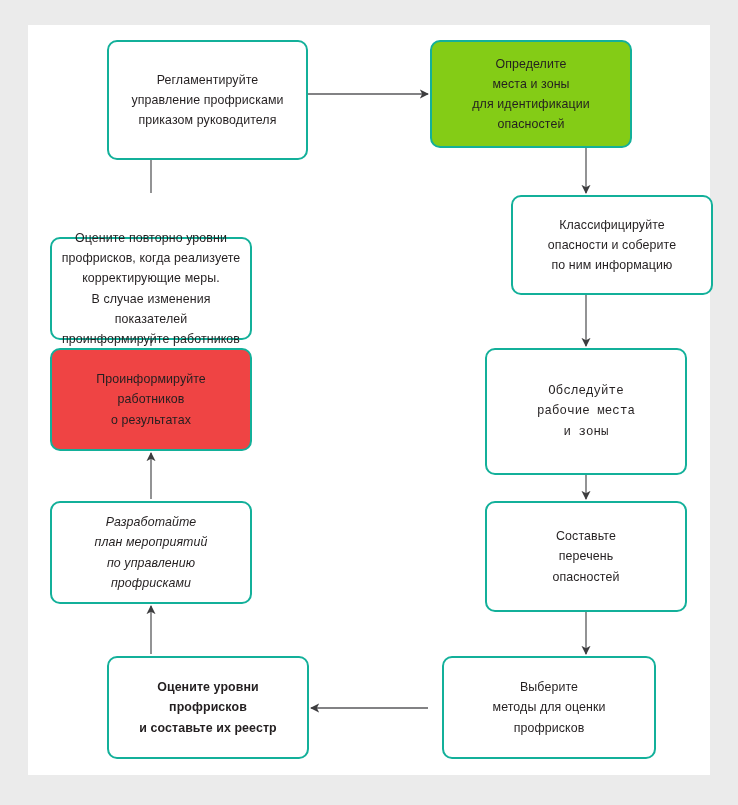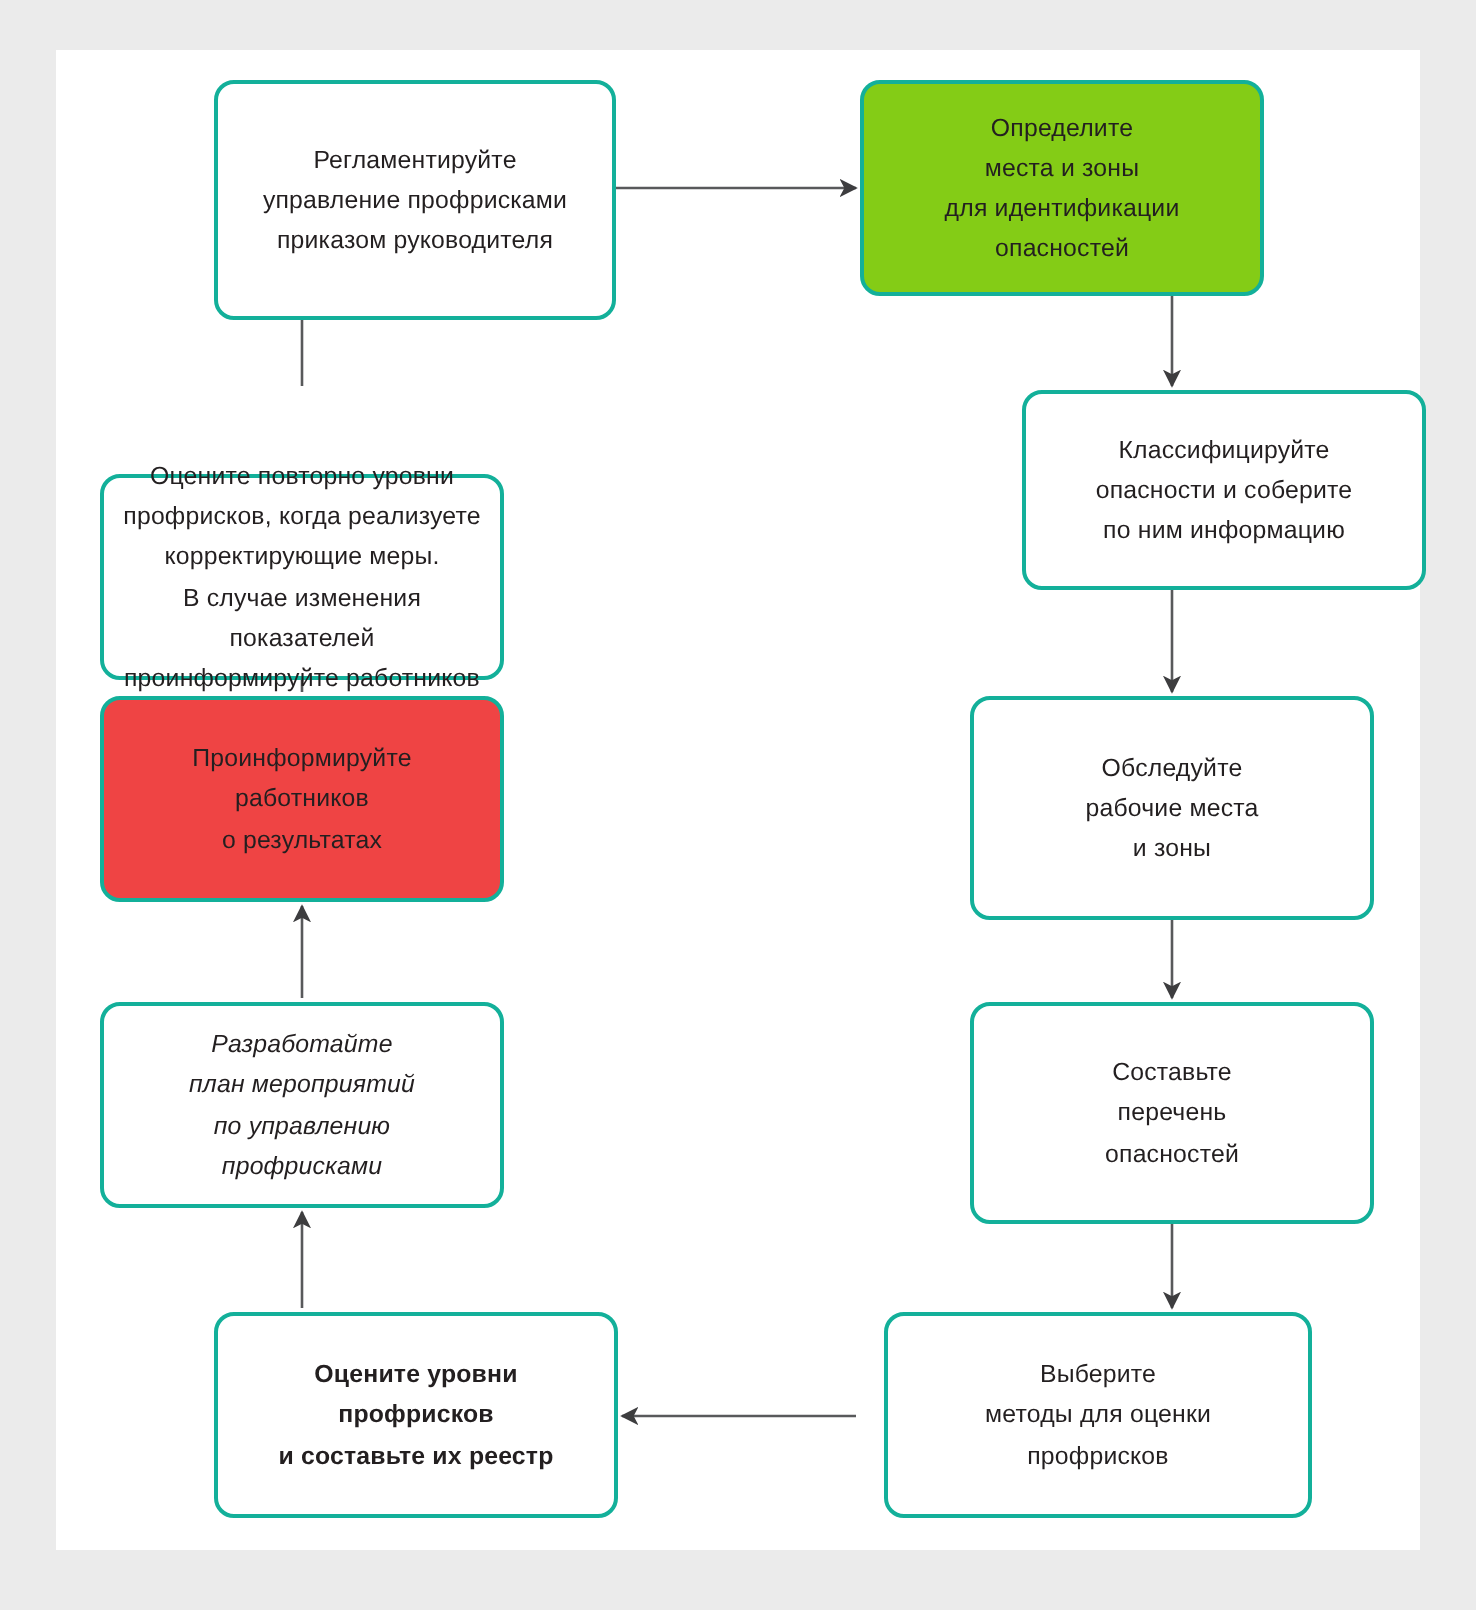--- a/index.html
+++ b/index.html
@@ -100,21 +100,21 @@
 опасности и соберите
 по ним информацию</span>
       </div>
       <div class="node" style="left: 50px; top: 195px; width: 202px; height: 103px; border-color: rgb(19, 176, 154); background: rgb(255, 255, 255); color: rgb(35, 31, 32); margin-top: 42px;">
         <span class="label">Оцените повторно уровни
 профрисков, когда реализуете
 корректирующие меры.
 В случае изменения показателей
 проинформируйте работников</span>
       </div>
-      <div class="node" style="left: 485px; top: 348px; width: 202px; height: 112px; border-color: rgb(19, 176, 154); background: rgb(255, 255, 255); color: rgb(35, 31, 32);">
+      <div class="node" style="left: 485px; top: 348px; width: 202px; height: 127px; border-color: rgb(19, 176, 154); background: rgb(255, 255, 255); color: rgb(35, 31, 32); font-family: Liberation Mono, monospace;">
         <span class="label">Обследуйте
 рабочие места
 и зоны</span>
       </div>
       <div class="node" style="left: 50px; top: 348px; width: 202px; height: 103px; border-color: rgb(19, 176, 154); background: #ef4444; color: rgb(35, 31, 32);">
         <span class="label">Проинформируйте
 работников
 о результатах</span>
       </div>
       <div class="node" style="left: 485px; top: 501px; width: 202px; height: 111px; border-color: rgb(19, 176, 154); background: rgb(255, 255, 255); color: rgb(35, 31, 32);">

